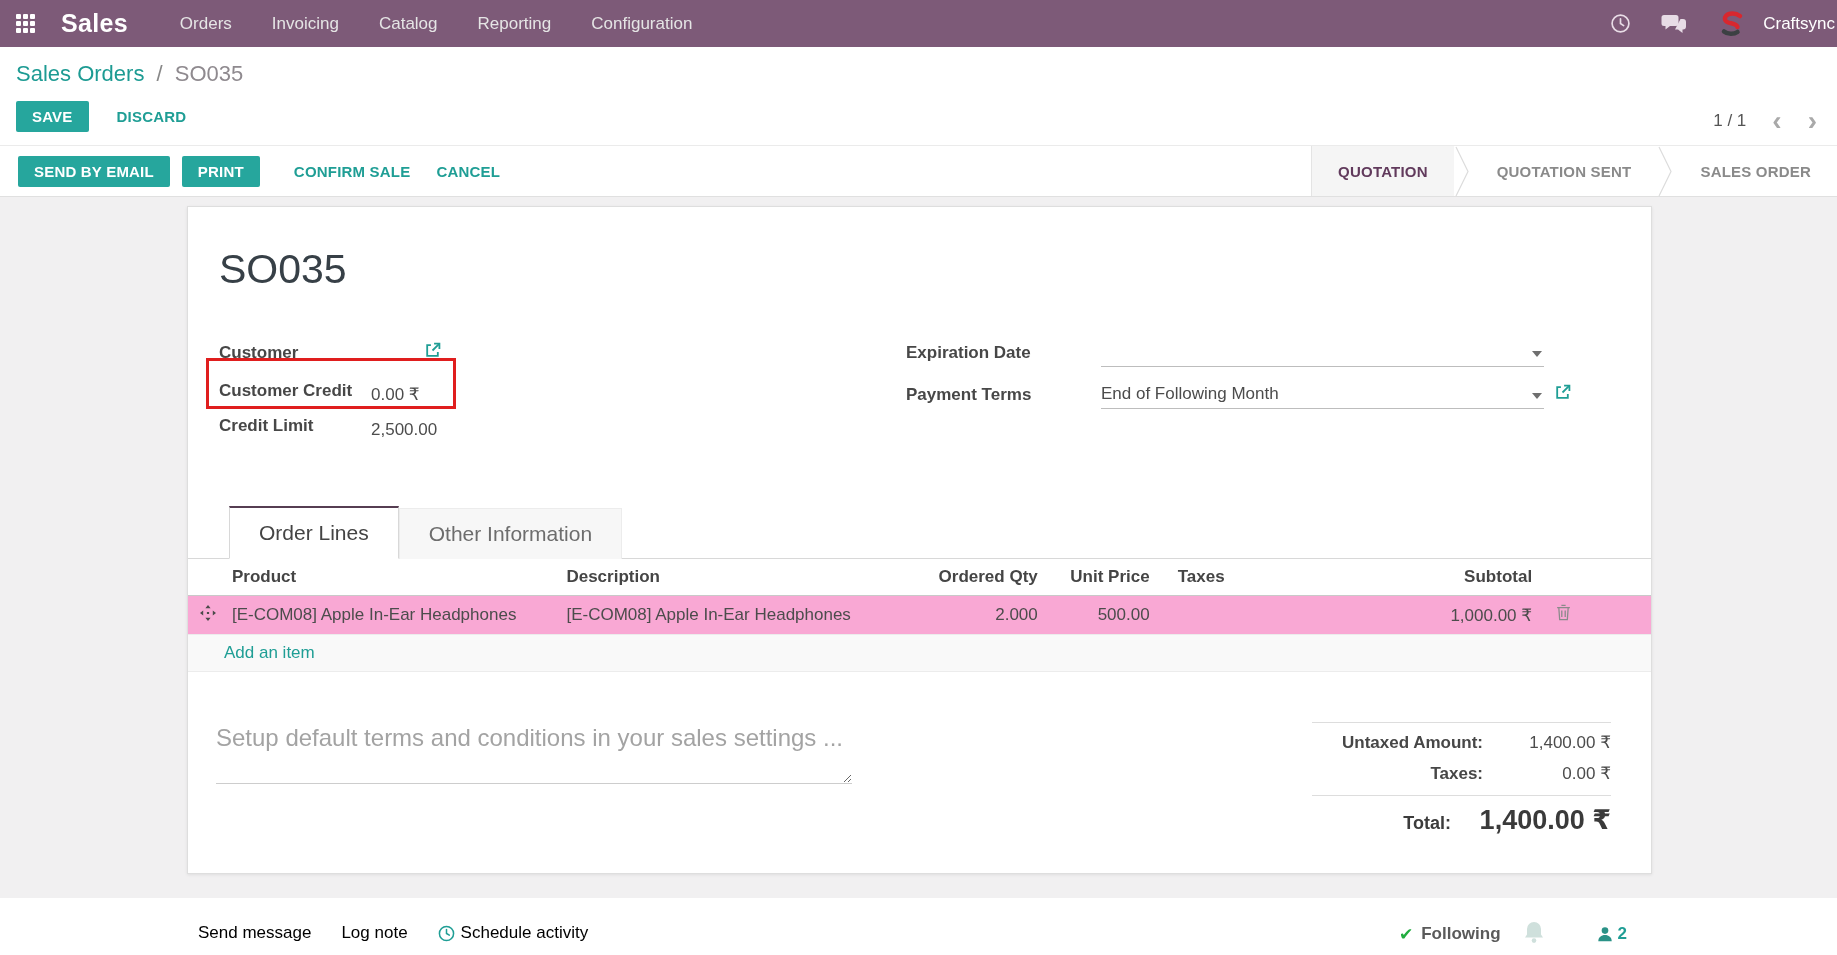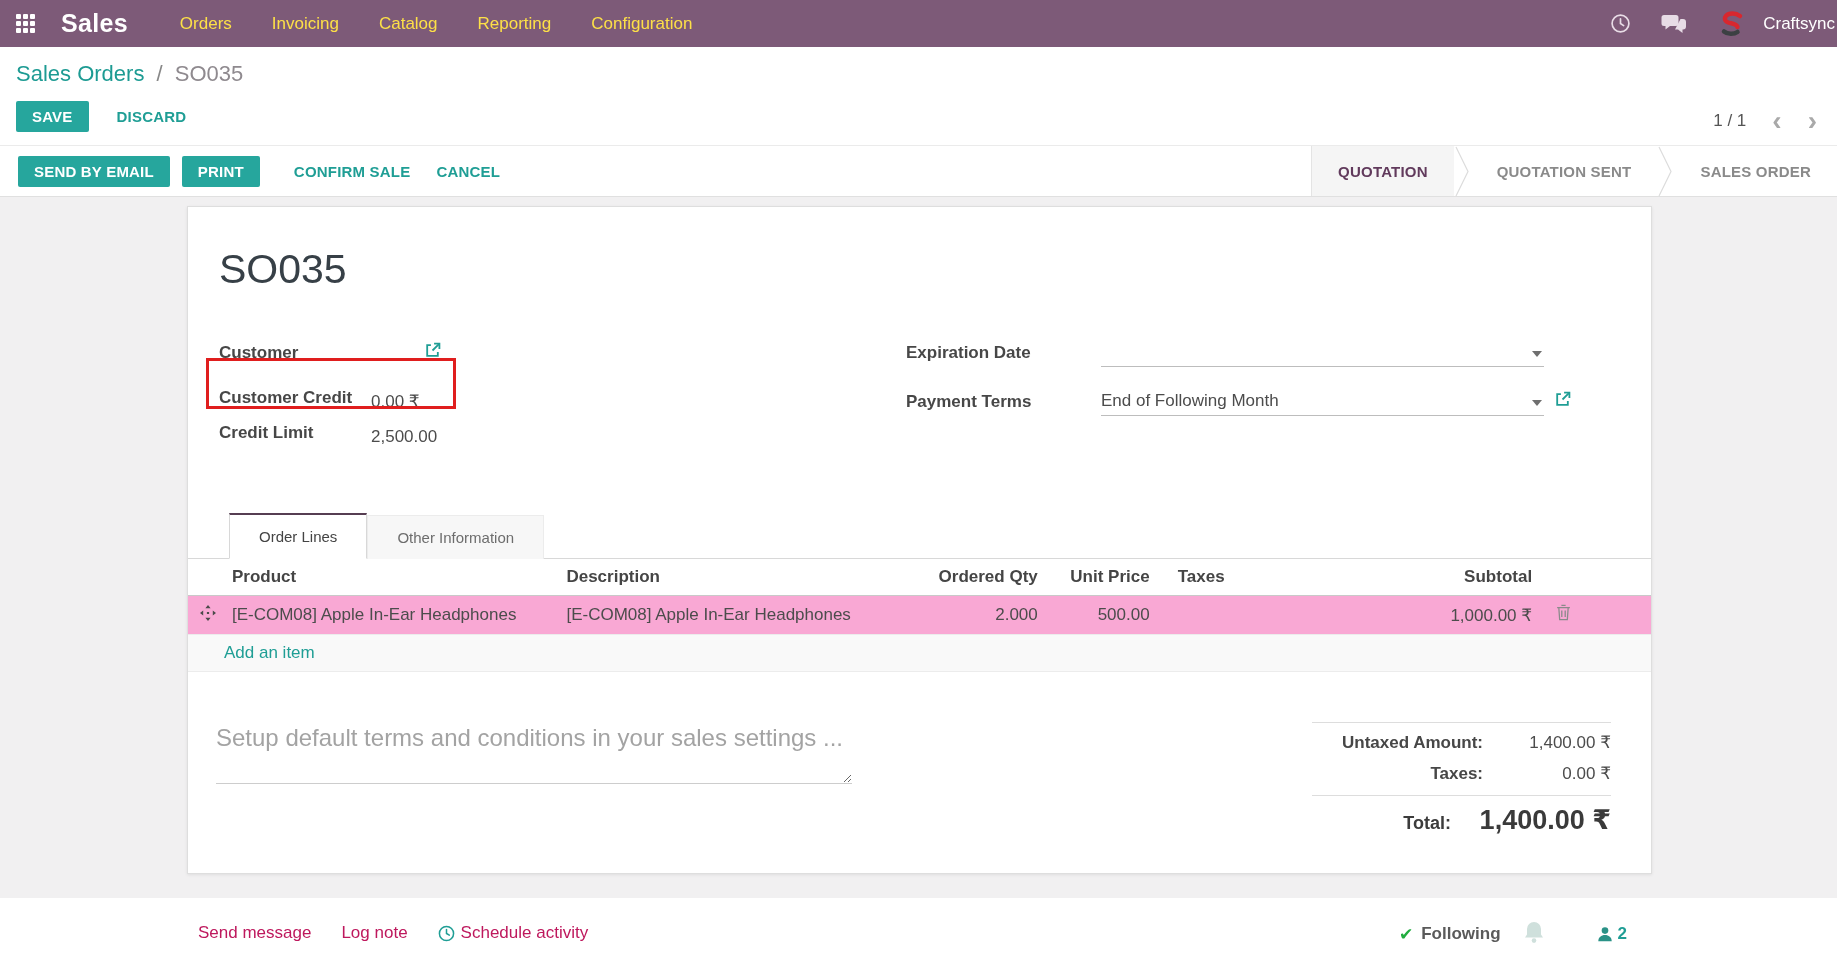--- a/index.html
+++ b/index.html
@@ -4,21 +4,21 @@
 <style>
   * { margin:0; padding:0; box-sizing:border-box; }
   html,body { width:1837px; height:955px; overflow:hidden; background:#fff;
     font-family:"Liberation Sans","DejaVu Sans",sans-serif; color:#4c4c4c; }
 
   
   .navbar { height:47px; background:#7d5a78; display:flex; align-items:center; color:#fff; }
   .apps-grid { display:grid; grid-template-columns:repeat(3,5px); grid-gap:2px; margin-left:16px; cursor:pointer; }
   .apps-grid i { width:5px; height:5px; background:#fff; border-radius:1px; }
   .brand { font-size:25px; font-weight:bold; margin-left:26px; letter-spacing:.3px; }
-  .nav-menus { display:flex; list-style:none; margin-left:52px; gap:40px; font-size:17px; color:#fde047; }
+  .nav-menus { display:flex; list-style:none; margin-left:52px; gap:40px; font-size:17px; color:#e5e5e5; }
   .nav-menus li { cursor:pointer; }
   .nav-right { margin-left:auto; display:flex; align-items:center; gap:30px; padding-right:2px; }
   .nav-icon { display:flex; align-items:center; cursor:pointer; }
   .avatar { width:30px; height:30px; display:flex; align-items:center; justify-content:center; }
   .user-name { font-size:17px; margin-left:-14px; white-space:nowrap; }
 
   
   .control-panel { background:#fff; border-bottom:1px solid #ebebeb; padding:14px 0 0 16px; position:relative; }
   .breadcrumb { font-size:22px; }
   .bc-parent { color:#1d9b93; cursor:pointer; }
@@ -43,41 +43,41 @@
 
   
   .content { background:#f1f0f1; height:701px; padding-top:9px; }
   .sheet { position:relative; width:1465px; height:668px; margin-left:187px; background:#fff;
            border:1px solid #dedede; box-shadow:0 1px 3px rgba(0,0,0,.08); }
   .so-title { margin:39px 0 0 31px; font-size:41px; font-weight:500; color:#374047; }
 
   .field-grid { display:flex; margin-top:44px; }
   .col-left { width:718px; padding-left:31px; }
   .col-right { width:707px; }
-  .frow { display:flex; align-items:flex-end; min-height:30px; margin-bottom:19px; }
+  .frow { display:flex; align-items:flex-end; min-height:30px; margin-bottom:12px; }
   .flabel { width:195px; font-size:17px; font-weight:bold; color:#474747; padding-bottom:4px; }
   .credit-row .flabel { width:152px; }
   .fvalue { position:relative; display:flex; align-items:flex-end; }
   .fvtext { font-size:17px; color:#4c4c4c; padding-bottom:4px; }
   .u-dark { border-bottom:2px solid #5f5f5f; }
   .u-light { border-bottom:1px solid #bdbdbd; }
   .w-customer { width:435px; }
   .w-right { width:443px; }
   .caret { width:0; height:0; border-left:5px solid transparent; border-right:5px solid transparent;
            border-top:6px solid #6f6f6f; position:absolute; right:2px; bottom:9px; cursor:pointer; }
   .ext-link { margin:0 0 4px 10px; cursor:pointer; }
   .plain-val { font-size:17px; color:#4c4c4c; }
   .credit-row { margin-bottom:9px; min-height:26px; }
 
   .annotation-box { position:absolute; left:18px; top:151px; width:250px; height:51px;
                     border:3px solid #e01e1e; pointer-events:none; }
 
   
   .tabs { display:flex; margin-top:56px; border-bottom:1px solid #d8d8d8; padding-left:41px; align-items:flex-end; }
-  .tab { font-size:15px; padding:13px 29px; cursor:pointer; position:relative; top:1px; }
+  .tab { font-size:21px; padding:13px 29px; cursor:pointer; position:relative; top:1px; }
   .tab.active { background:#fff; border:1px solid #d8d8d8; border-top:2px solid #563d52; border-bottom:1px solid #fff; color:#444; }
   .tab.inactive { background:#f7f7f7; border:1px solid #ececec; border-bottom:none; color:#6d6d6d; }
 
   
   table.olines { width:100%; border-collapse:collapse; font-size:17px; }
   .olines th { font-weight:bold; color:#454545; text-align:left; padding:8px 4px; border-bottom:1px solid #c9c9c9; }
   .olines td { padding:8px 4px; color:#4c4c4c; border-bottom:1px solid #ececec; }
   .olines .num { text-align:right; }
   .olines tr.hl { background:#f9a8d4; }
   .handle-cell { width:40px; text-align:center; }
@@ -96,21 +96,21 @@
   .t-row.first { border-top:1px solid #ddd; padding-top:9px; }
   .t-label { flex:1; text-align:right; font-size:17px; font-weight:bold; color:#474747; }
   .t-value { width:128px; text-align:right; font-size:17px; color:#4c4c4c; }
   .t-total { border-top:1px solid #ddd; margin-top:6px; padding-top:8px; }
   .t-total .t-label { font-size:18px; color:#3c3c3c; }
   .t-total .t-value { font-size:27px; font-weight:bold; color:#3a3a3a; width:160px; }
 
   
   .chatter { background:#fff; height:52px; position:relative; }
   .chatter-links { display:flex; align-items:center; gap:30px; padding:25px 0 0 198px; }
-  .c-link { color:#be185d; font-size:17px; cursor:pointer; display:flex; align-items:center; gap:6px; }
+  .c-link { color:#000000; font-size:17px; cursor:pointer; display:flex; align-items:center; gap:6px; }
   .chatter-right { position:absolute; right:210px; top:22px; display:flex; align-items:center; }
   .check-icon { color:#21ad3f; font-size:17px; font-weight:bold; margin-right:8px; }
   .following-label { font-size:17px; font-weight:bold; color:#5a5a5a; cursor:pointer; }
   .bell { margin-left:22px; cursor:pointer; }
   .followers { margin-left:52px; display:flex; align-items:center; gap:5px; cursor:pointer; }
   .followers-count { color:#1f9e95; font-size:17px; font-weight:bold; }
 </style>
 </head>
 <body>
 

